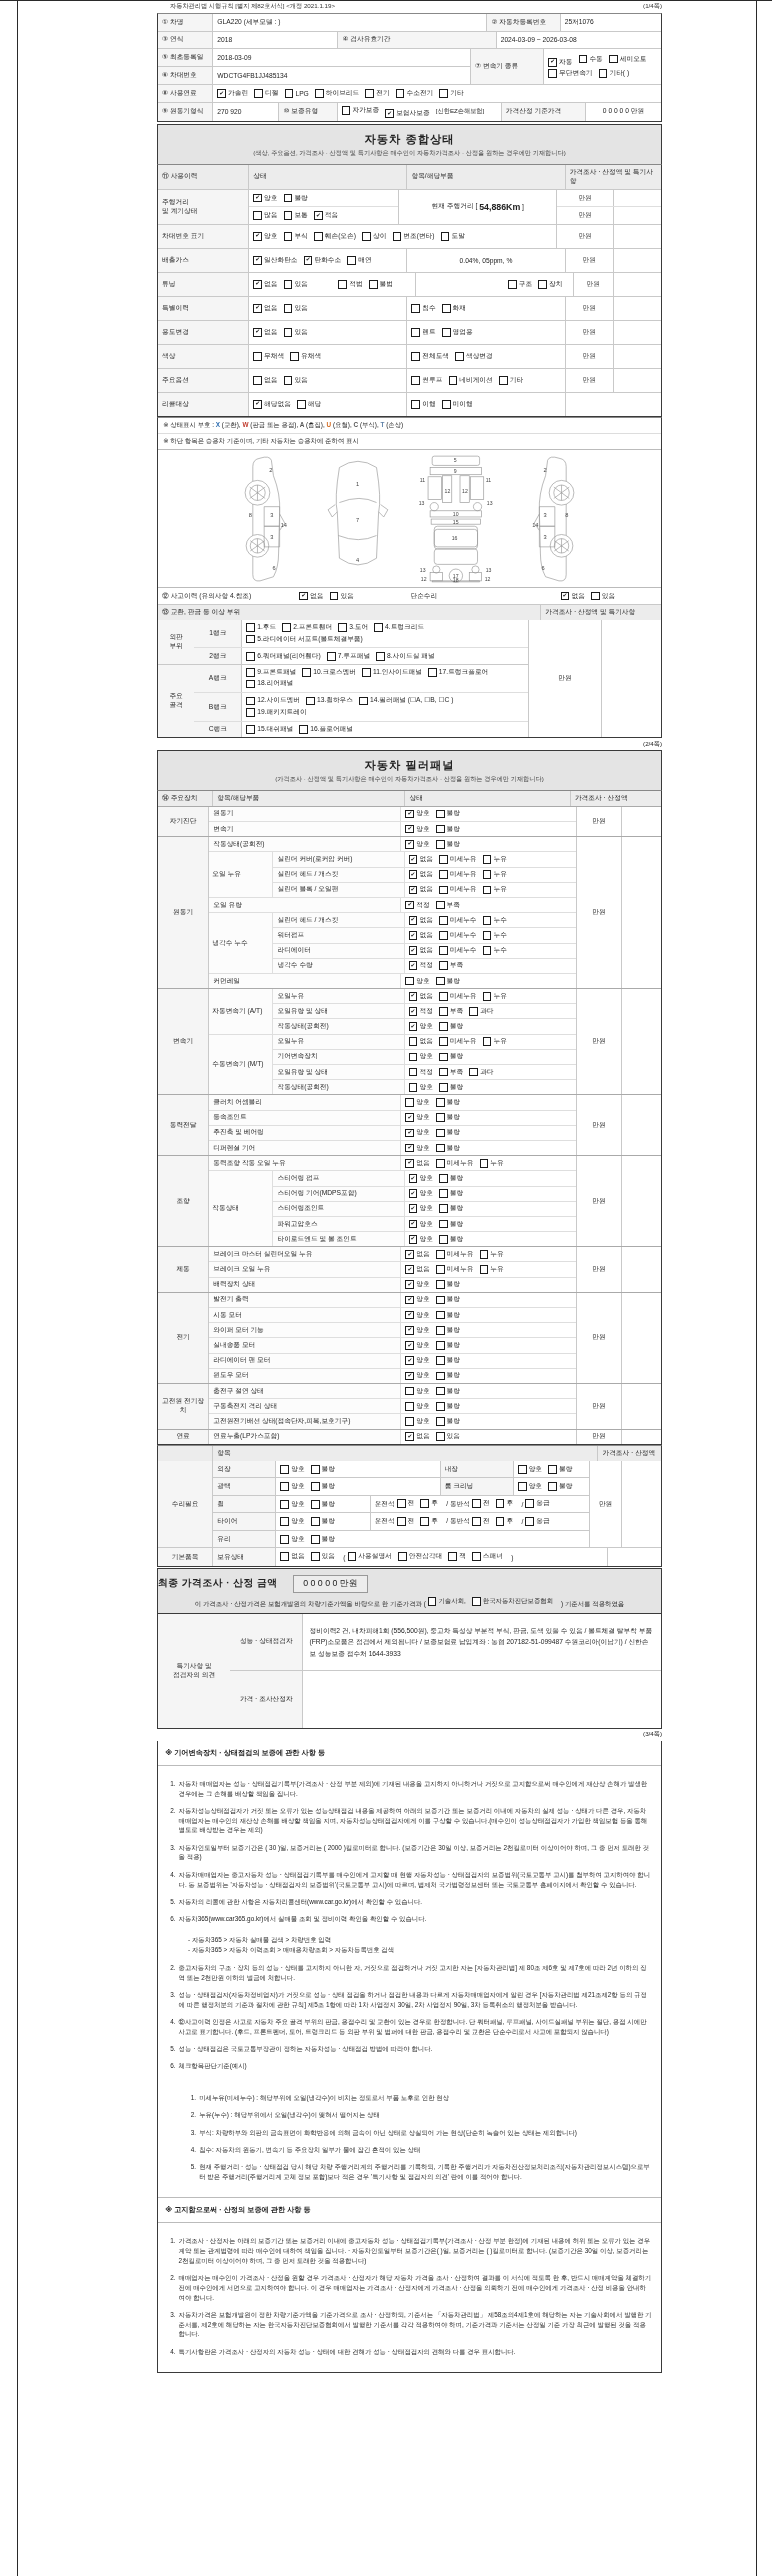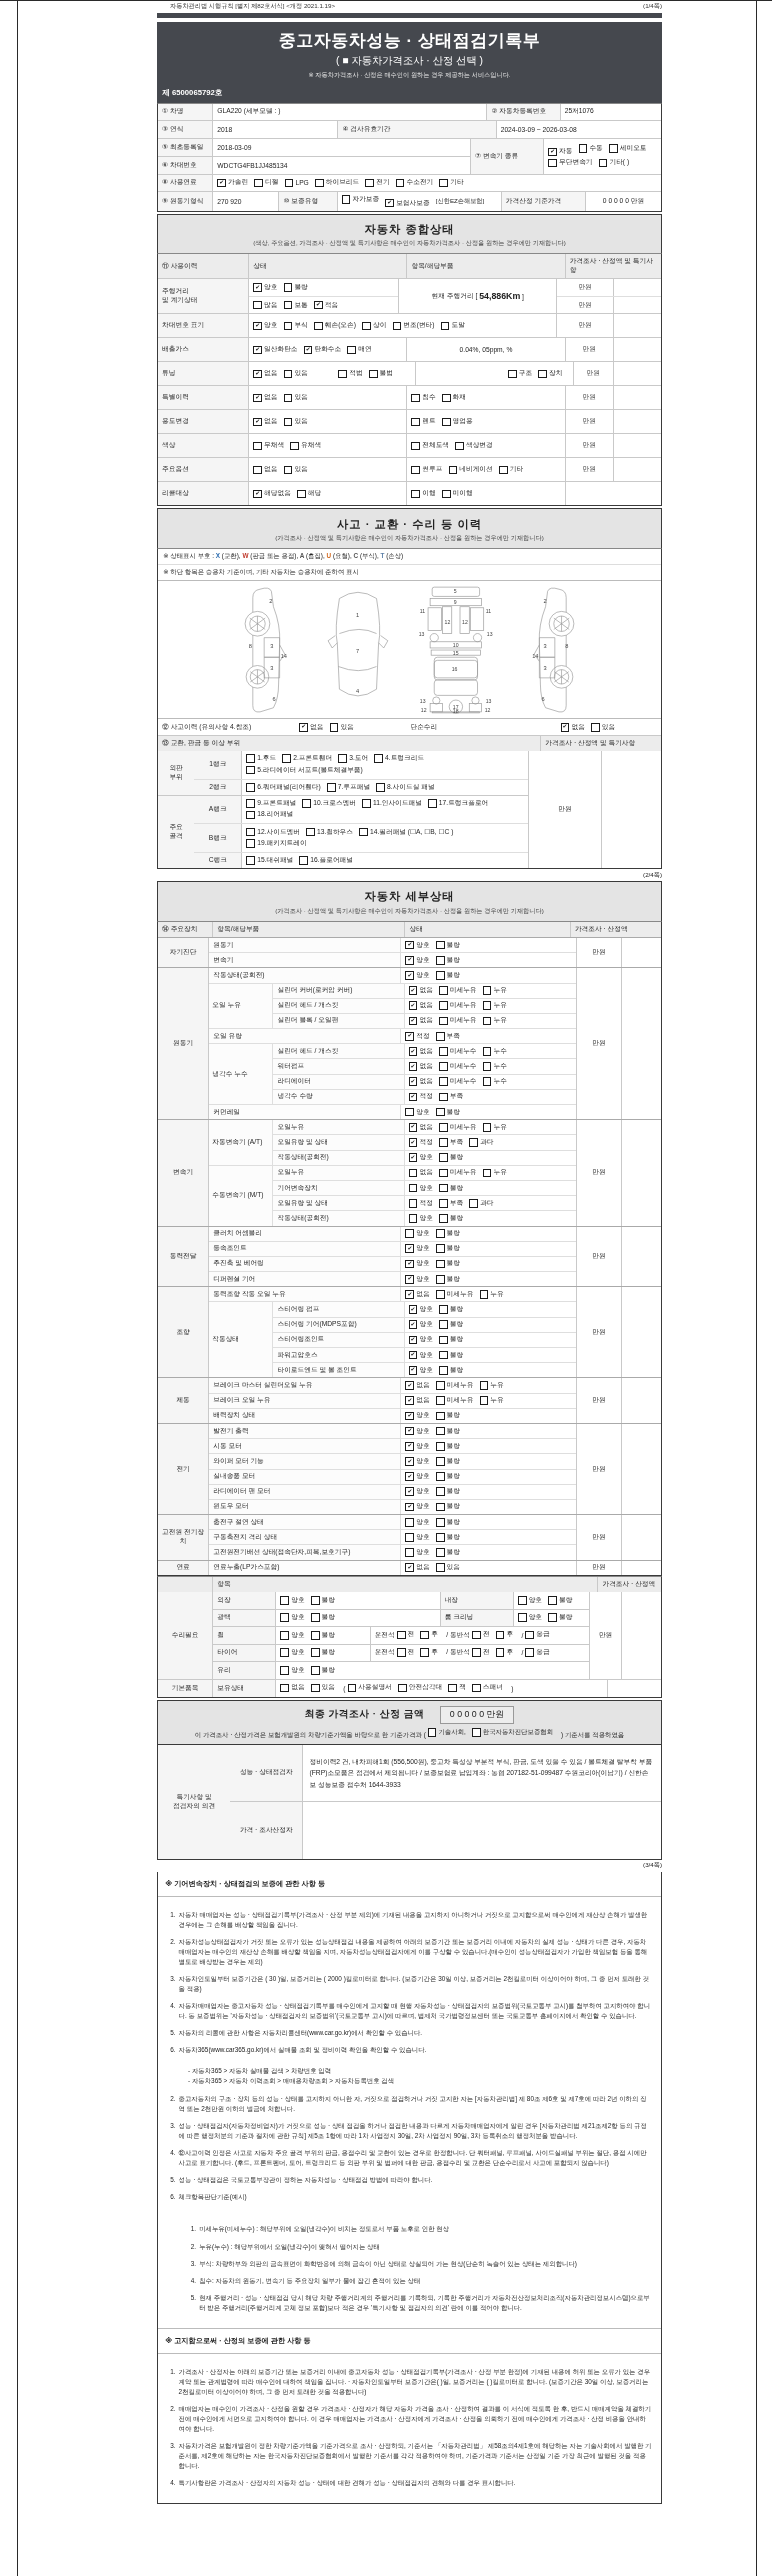--- a/index.html
+++ b/index.html
@@ -68,27 +68,20 @@
 <div class="edge-l"></div>
 <div class="edge-r"></div>
 
 <div class="col">
 
   <div class="topnote">
     <span>자동차관리법 시행규칙 [별지 제82호서식] &lt;개정 2021.1.19&gt;</span>
     <span>(1/4쪽)</span>
   </div>
 
-  <div class="dark">
-    <div class="stripe"></div>
-    <h1>중고자동차성능 · 상태점검기록부</h1>
-    <div class="sub">( ■ 자동차가격조사 · 산정 선택 )</div>
-    <div class="note">※ 자동차가격조사 · 산정은 매수인이 원하는 경우 제공하는 서비스입니다.</div>
-    <div class="docno">제 6500065792호</div>
-  </div>
 
   <div class="tblwrap">
     <div class="frow">
       <div class="cell lab" style="width:46px">① 차명</div>
       <div class="cell" style="width:265px">GLA220 (세부모델 : )</div>
       <div class="cell lab" style="width:64px">② 자동차등록번호</div>
       <div class="cell" style="flex:1">25저1076</div>
     </div>
     <div class="frow">
       <div class="cell lab" style="width:46px">③ 연식</div>
@@ -445,24 +438,20 @@
           </span>
           <span class="cb">
             <span class="bx"></span>
             <span>미이행</span>
           </span>
         </div>
       <div class="cell" style="flex:1"></div>
     </div>
   </div>
 
-  <div class="sec" style="margin-top:2.1px">
-    <h2>사고 · 교환 · 수리 등 이력</h2>
-    <div class="ss">(가격조사 · 산정액 및 특기사항은 매수인이 자동차가격조사 · 산정을 원하는 경우에만 기재합니다)</div>
-  </div>
   <div class="tblwrap">
     <div class="legend">
       <span>※ 상태표시 부호 :</span>
       <span id="legend-items"><b style="color:#2b6cb0"> X </b><span>(교환),</span><b style="color:#c0392b"> W </b><span>(판금 또는 용접),</span><b style="color:#555555"> A </b><span>(흠집),</span><b style="color:#d2691e"> U </b><span>(요철),</span><b style="color:#555555"> C </b><span>(부식),</span><b style="color:#5b7fa6"> T </b><span>(손상)</span></span>
     </div>
     <div class="legend" style="border-bottom:1px solid #bbb">※ 하단 항목은 승용차 기준이며, 기타 자동차는 승용차에 준하여 표시</div>
 
     <div class="diagbox">
       <svg width="503" height="130" viewBox="0 0 976 252" style="font-size:13px">
 
@@ -696,21 +685,21 @@
           </div>
         </div>
       </div>
       <div style="width:72px;border-left:0.5px solid #c9c9c9;display:flex;align-items:center;justify-content:center">만원</div>
       <div style="width:59px;border-left:0.5px solid #c9c9c9"></div>
     </div>
   </div>
   <div class="pgmark">(2/4쪽)</div>
 
   <div class="sec">
-    <h2>자동차 세부상태</h2>
+    <h2>자동차 필러패널</h2>
     <div class="ss">(가격조사 · 산정액 및 특기사항은 매수인이 자동차가격조사 · 산정을 원하는 경우에만 기재합니다)</div>
   </div>
   <div class="tblwrap">
     <div class="frow hdrrow" style="min-height:13.4px">
       <div class="cell" style="width:46px">⑭ 주요장치</div>
       <div class="cell" style="width:183px">항목/해당부품</div>
       <div class="cell" style="flex:1">상태</div>
       <div class="cell" style="width:82px">가격조사 · 산정액</div>
     </div>
     <div id="detail-rows">
@@ -1574,21 +1563,21 @@
               <span class="bx"></span>
               <span>스패너</span>
             </span></span>
         <span>)</span>
       </div>
       <div class="cell" style="flex:1"></div>
     </div>
   </div>
 
   <div class="tblwrap" style="background:#e4e4e4;border-top:1px solid #3a3a3a;margin-top:1.5px;padding:5.2px 0 4.1px">
-    <div style="text-align:center">
+    <div style="">
       <span style="font-size:9.8px;font-weight:bold;letter-spacing:0.5px">최종 가격조사 · 산정 금액</span>
       <span style="display:inline-block;border:0.5px solid #999;background:#ededed;padding:2.1px 9.3px;margin-left:13.4px;font-size:8.8px">0  0  0  0  0 만원</span>
     </div>
     <div style="text-align:center;font-size:6.4px;margin-top:4.1px">
       <span>이 가격조사 · 산정가격은 보험개발원의 차량기준가액을 바탕으로 한 기준가격과 (</span>
       <span><span class="cb">
             <span class="bx"></span>
             <span>기술사회,</span>
           </span><span class="cb">
             <span class="bx"></span>

